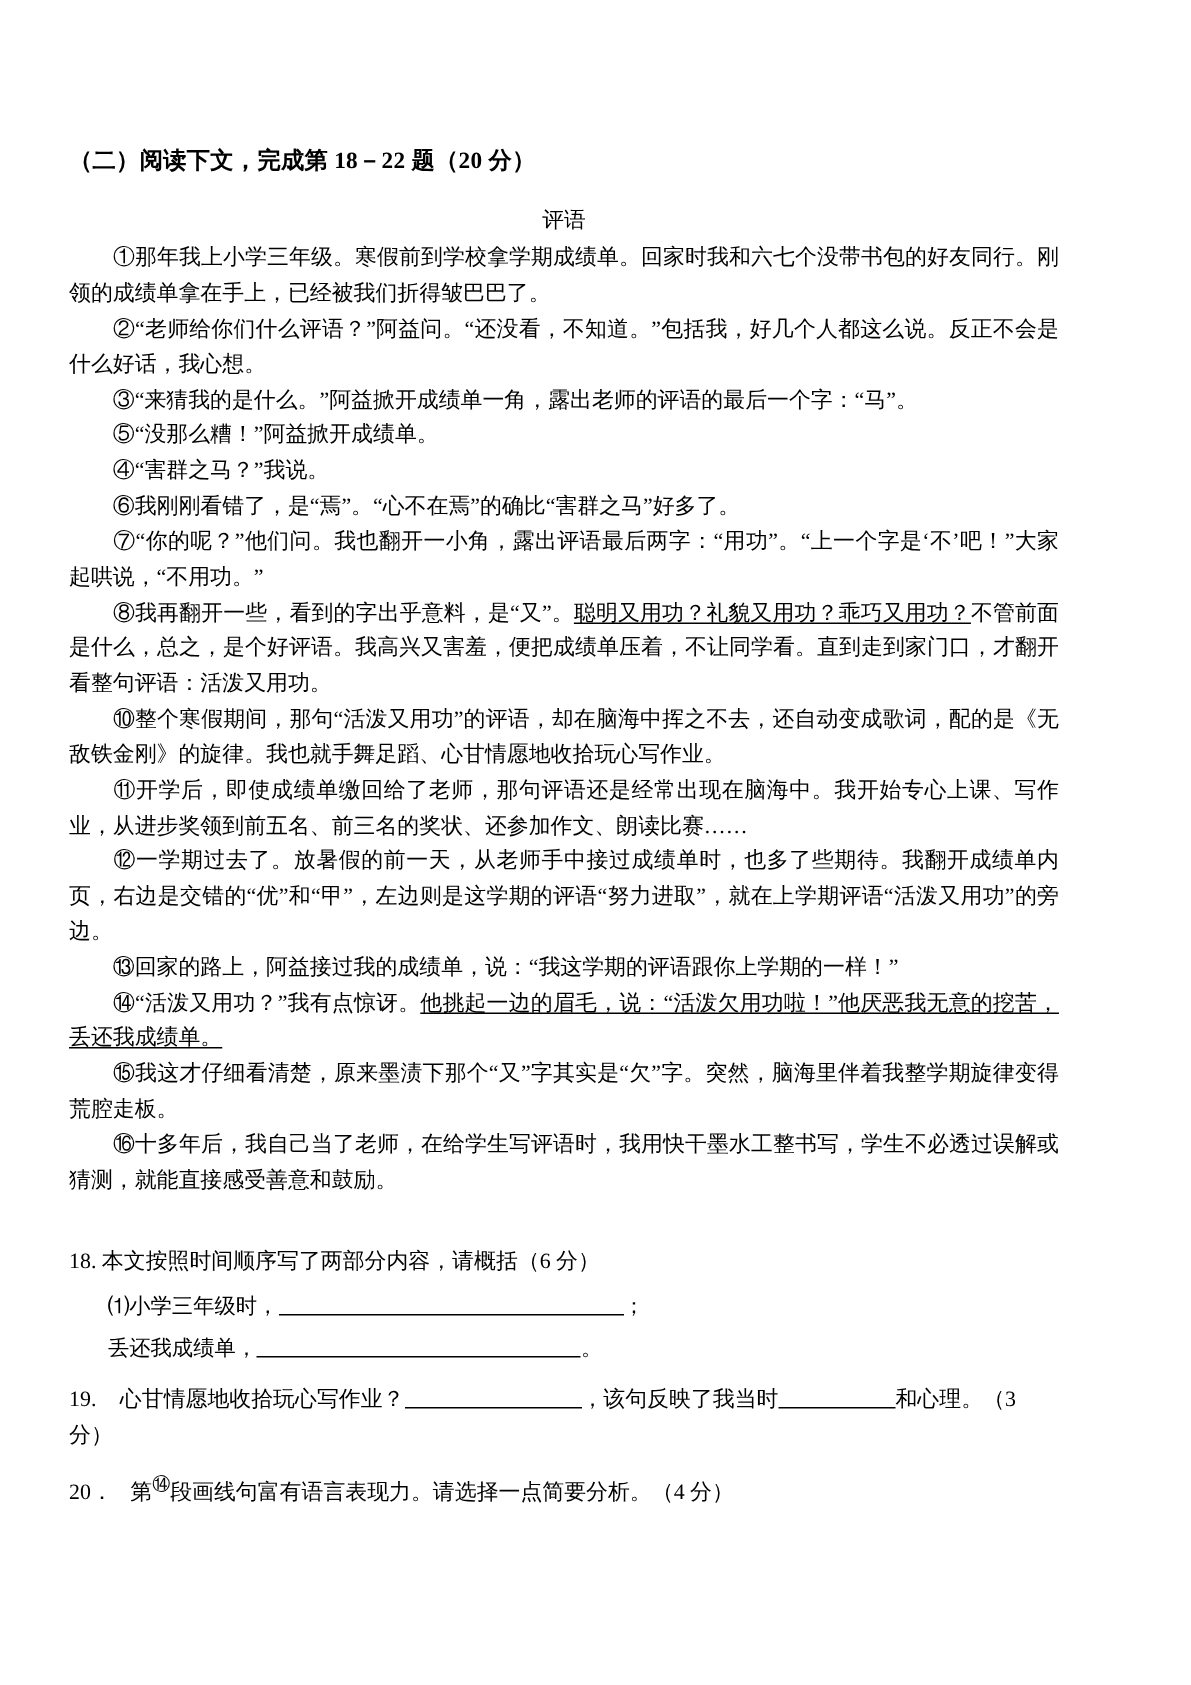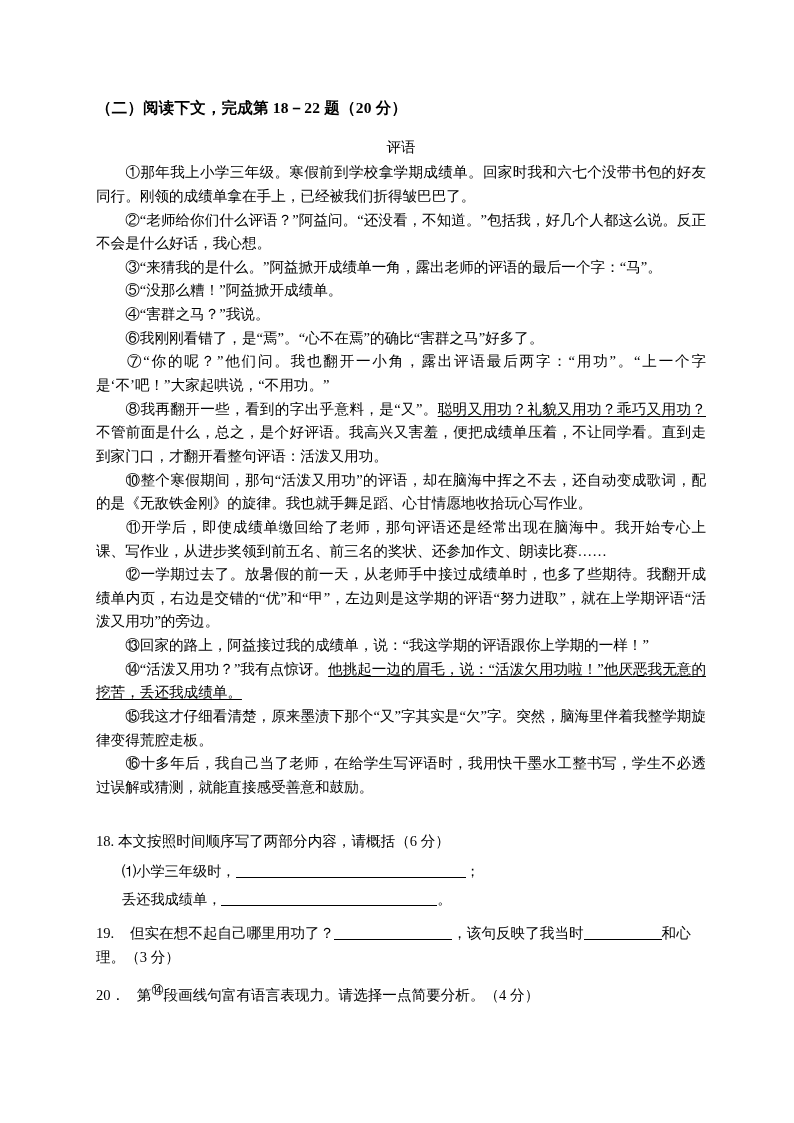--- a/index.html
+++ b/index.html
@@ -14,21 +14,21 @@
     color: #000000;
     position: relative;
     overflow: hidden;
   }
   .page {
     position: absolute;
     left: 0; top: 0;
     width: 794px;
     height: 1123px;
     box-sizing: border-box;
-    padding: 96px 88px 60px 96px;
+    padding: 96px 88px 60px 46px;
   }
   .section-head {
     font-weight: bold;
     font-size: 15.5px;
     letter-spacing: 0.2px;
     margin: 0 0 6px 0;
     line-height: 1.5;
   }
   .title {
     text-align: center;
@@ -119,21 +119,21 @@
       <span>⑴小学三年级时，</span><span class="blank" style="width:230px"></span><span>；</span>
     </p>
     <p class="q-sub">
       <span>丢还我成绩单，</span><span class="blank" style="width:216px"></span><span>。</span>
     </p>
   </div>
 
   <div class="q-block" style="margin-top:10px">
     <p class="q">
       <span>19.</span>
-      <span style="display:inline-block;width:12px"></span><span>但实在想不起自己哪里用功了？</span><span class="blank" style="width:118px"></span><span>，该句反映了我当时</span><span class="blank" style="width:78px"></span><span>和心理。（3 分）</span>
+      <span style="display:inline-block;width:12px"></span><span>心甘情愿地收拾玩心写作业？</span><span class="blank" style="width:118px"></span><span>，该句反映了我当时</span><span class="blank" style="width:78px"></span><span>和心理。（3 分）</span>
     </p>
   </div>
 
   <div class="q-block" style="margin-top:14px">
     <p class="q">
       <span>20．</span>
       <span style="display:inline-block;width:8px"></span><span>第</span><span class="sup-circ">⑭</span><span>段画线句富有语言表现力。请选择一点简要分析。（4 分）</span>
     </p>
   </div>
 

